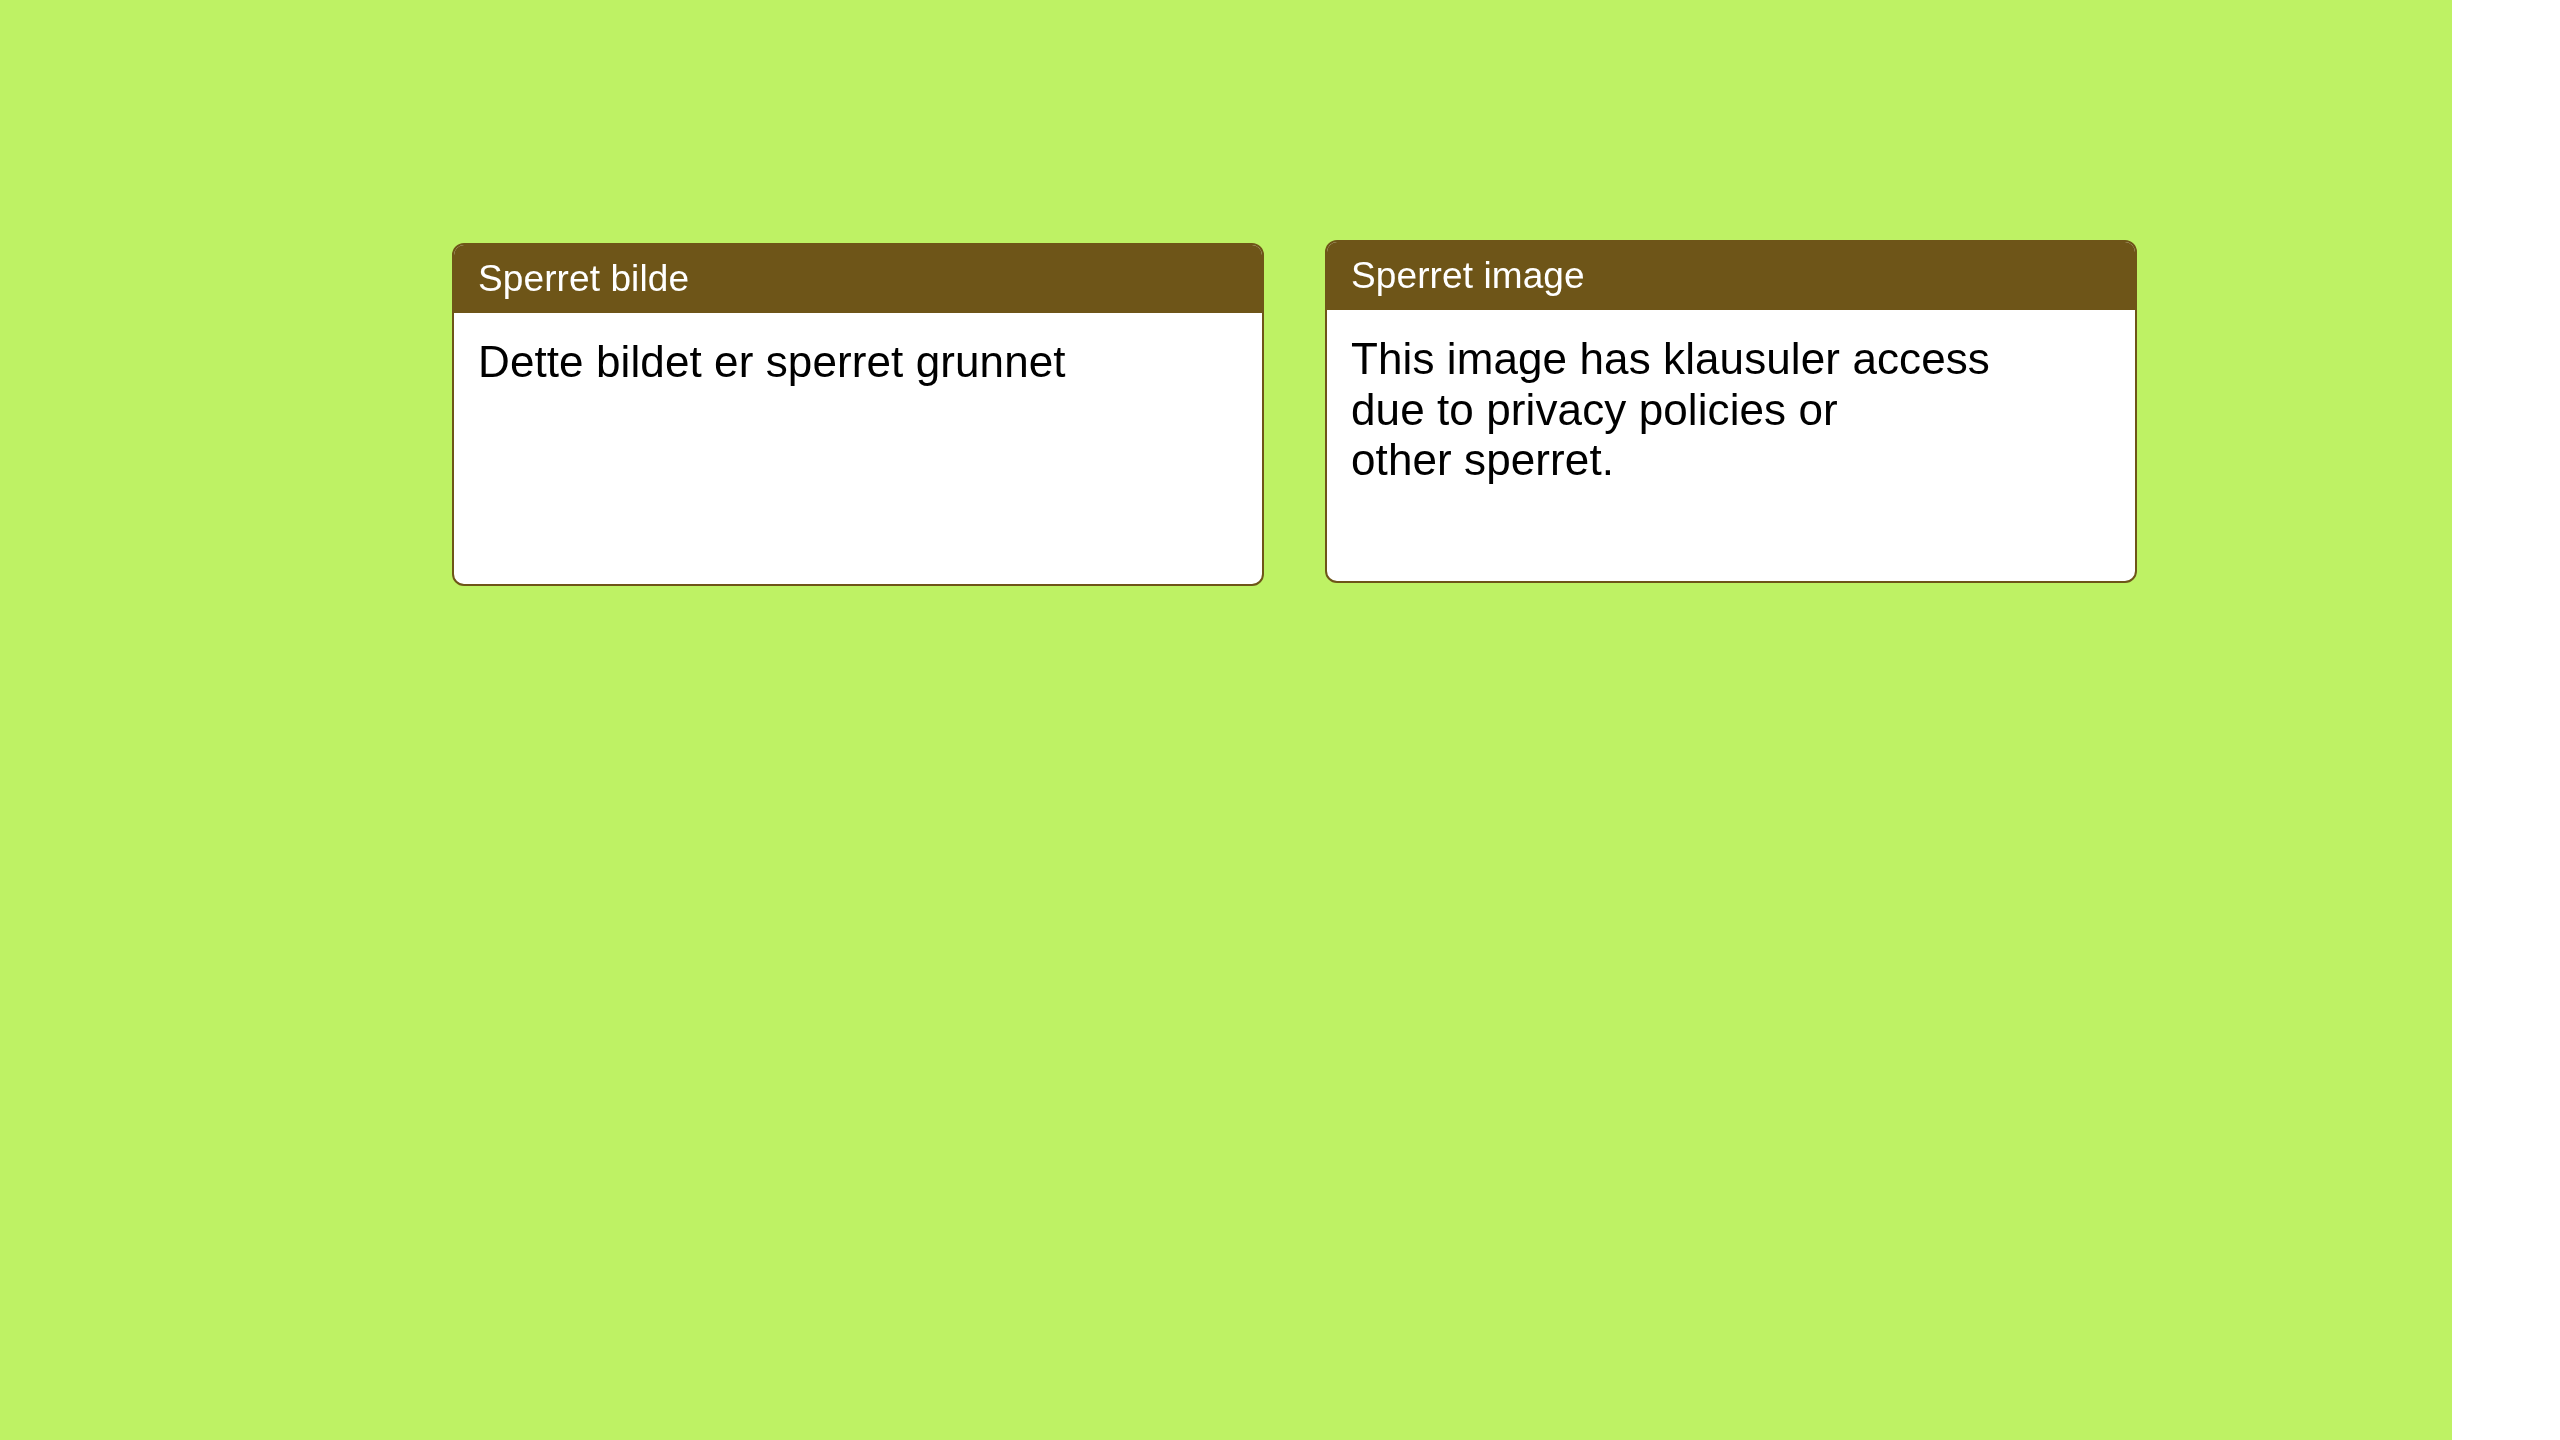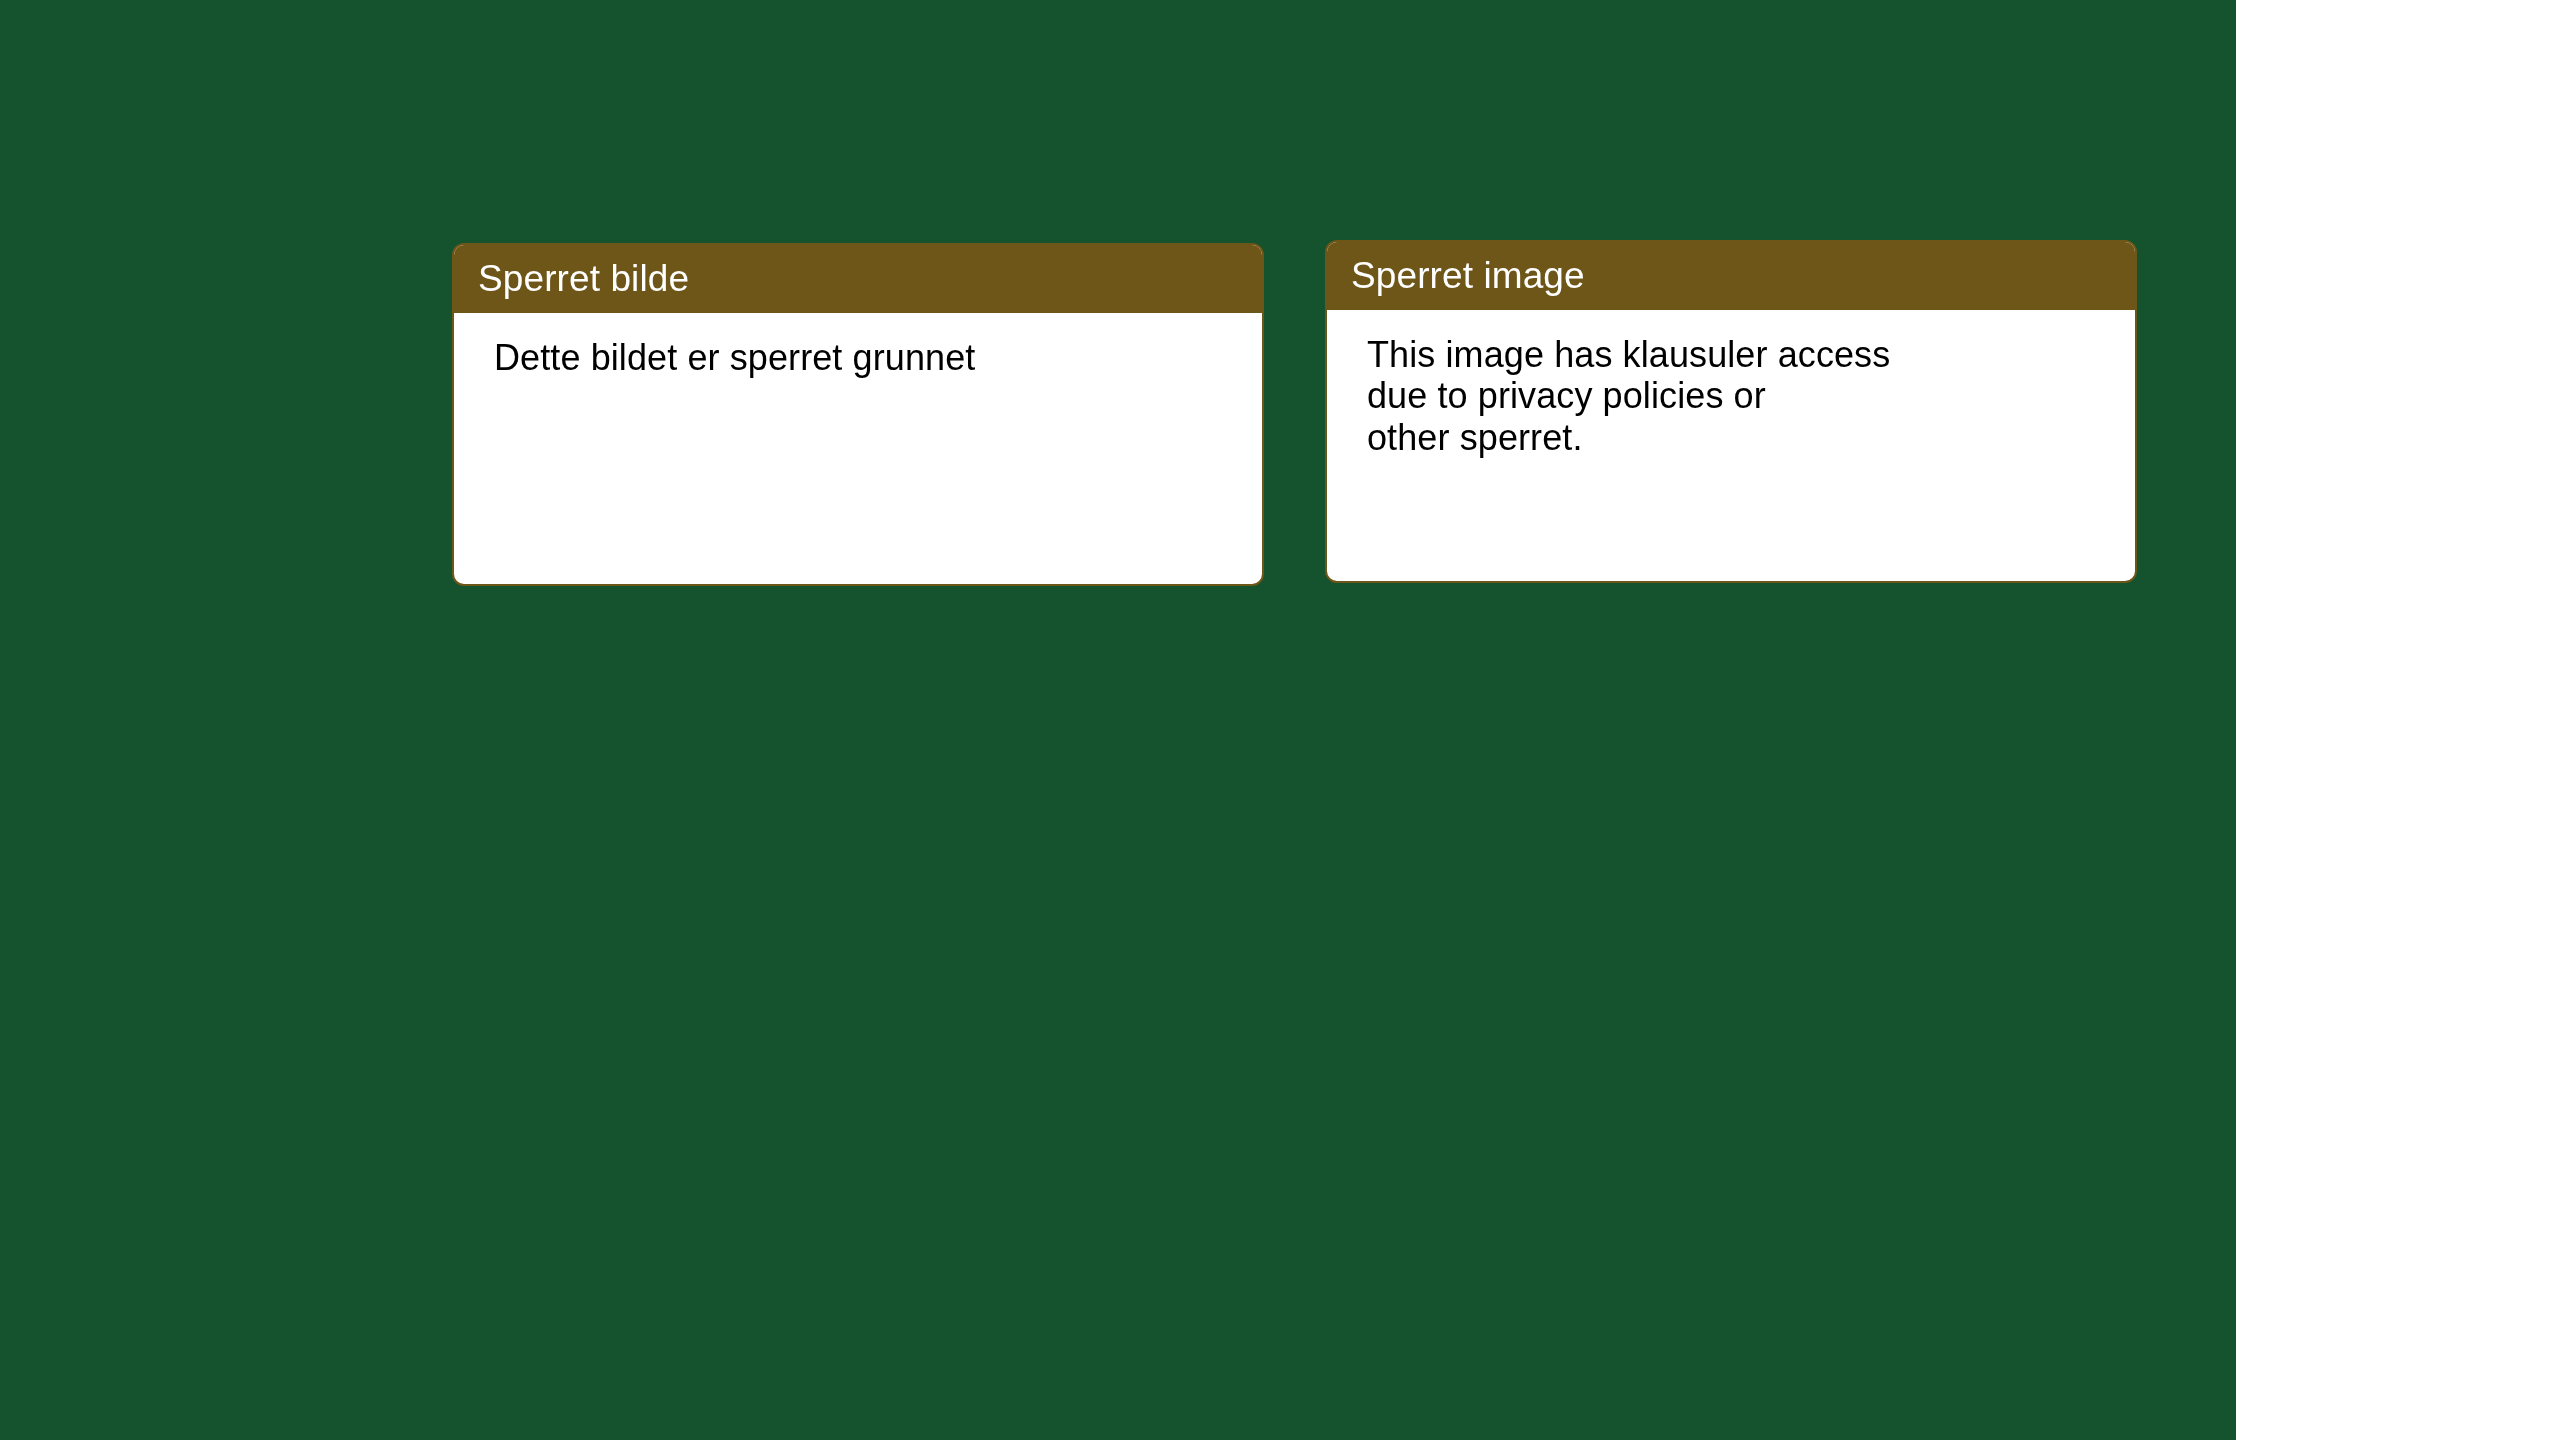--- a/index.html
+++ b/index.html
@@ -9,23 +9,23 @@
     width: 2560px;
     height: 1440px;
     overflow: hidden;
   }
   body {
     font-family: "Liberation Sans", sans-serif;
     -webkit-font-smoothing: antialiased;
   }
   #stage {
     position: relative;
-    width: 2236px;
+    width: 2452px;
     height: 1440px;
-    background: #14532d;
+    background: #bef264;
   }
   .notice-card {
     position: absolute;
     box-sizing: border-box;
     background: #ffffff;
     border: 2px solid #6e5518;
     border-radius: 12px;
     overflow: hidden;
   }
   .notice-card .card-header {
@@ -33,23 +33,23 @@
     background: #6e5518;
     color: #ffffff;
     font-size: 37px;
     line-height: 1;
     padding: 15px 24px 16px 24px;
     letter-spacing: 0.1px;
     white-space: nowrap;
   }
   .notice-card .card-body {
     box-sizing: border-box;
-    padding: 24px 24px 0 40px;
+    padding: 24px 24px 0 24px;
     color: #000000;
-    font-size: 36px;
+    font-size: 44px;
     line-height: 1.15;
     letter-spacing: 0.1px;
   }
   .notice-card .card-body .line {
     display: block;
     white-space: nowrap;
   }
 
   
   #card-no {

